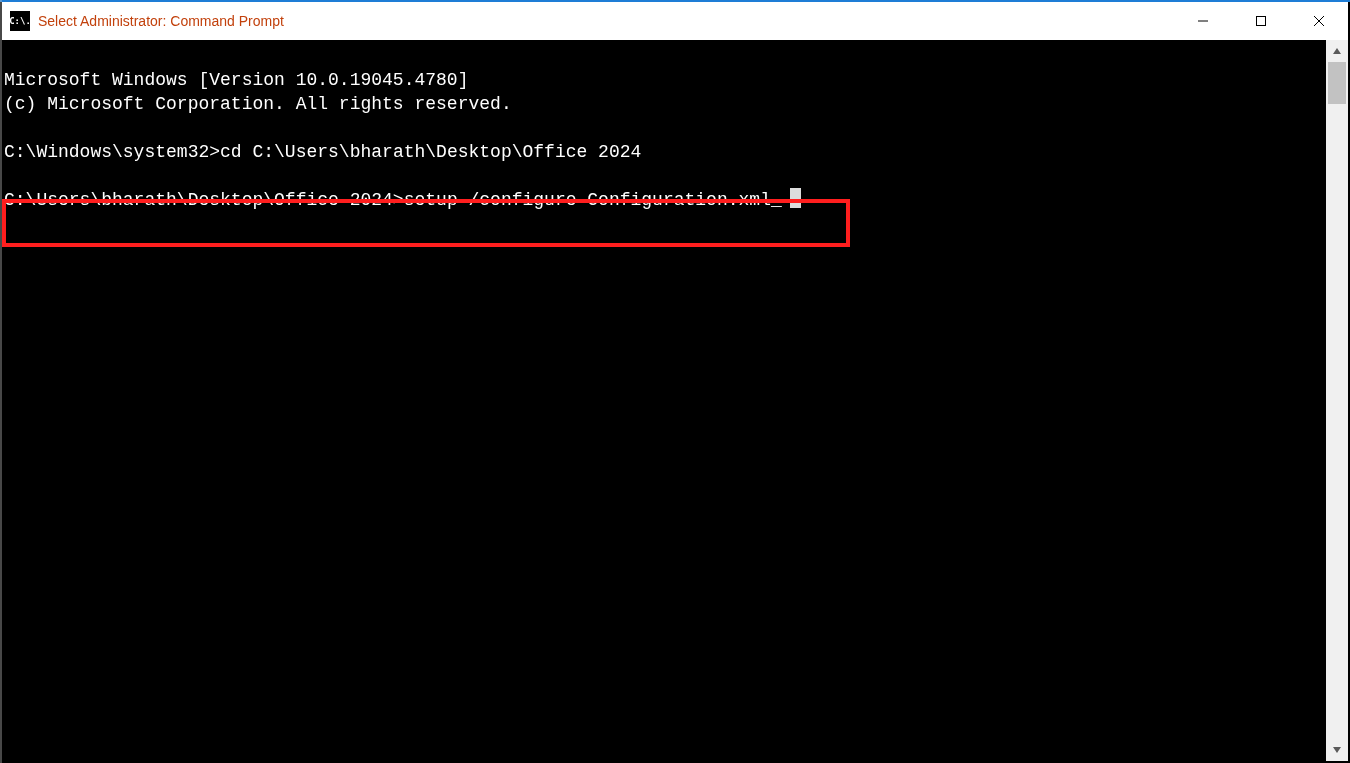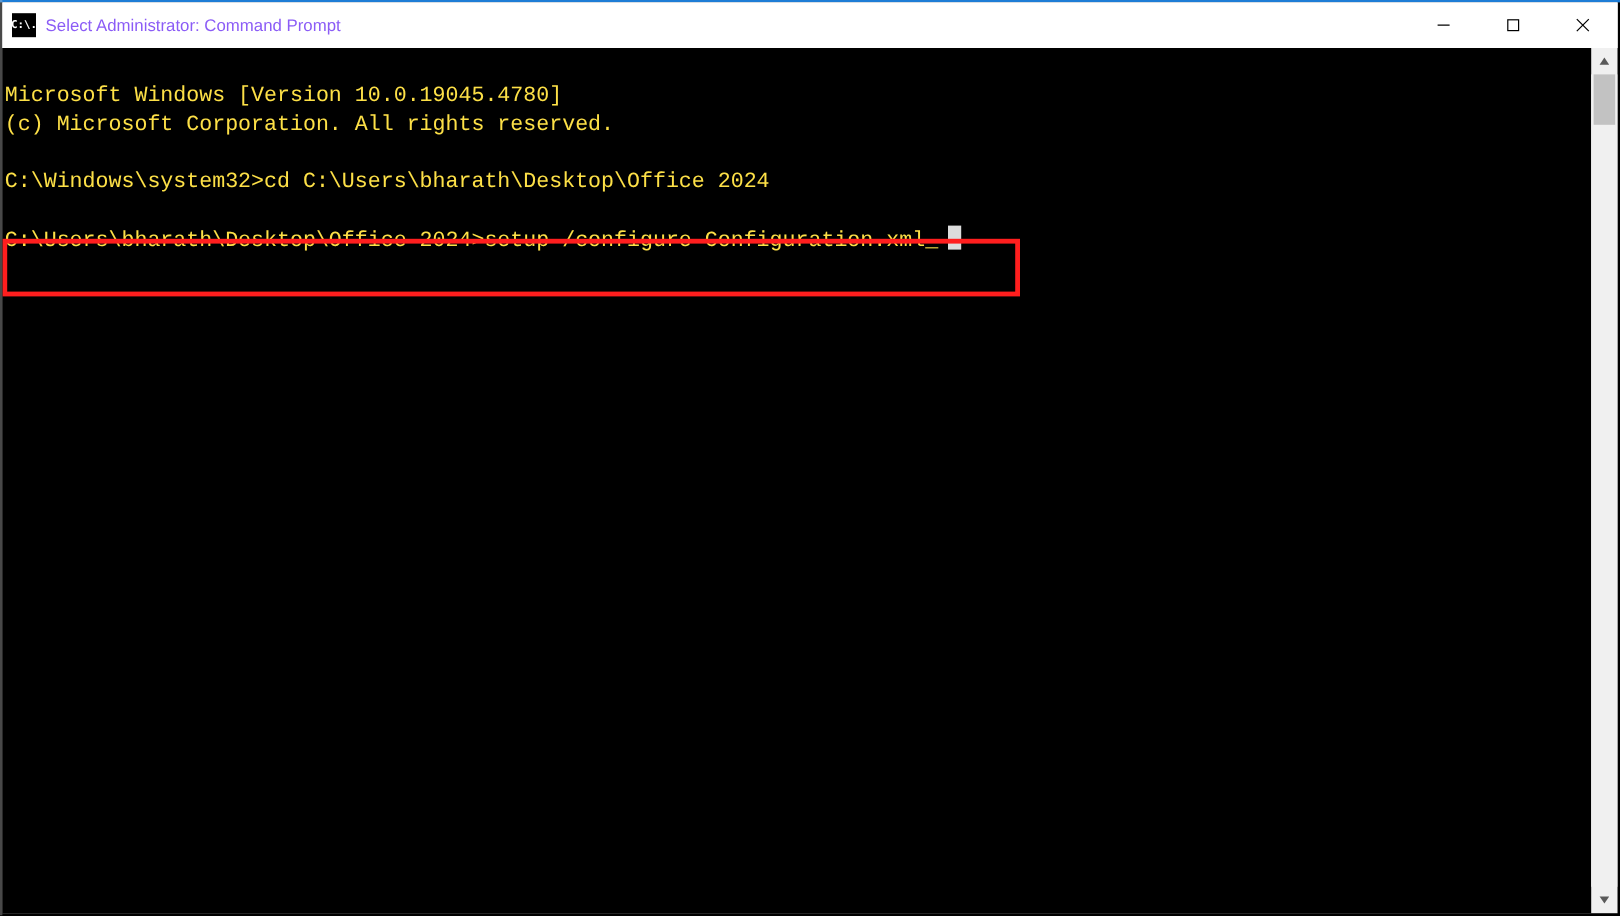--- a/index.html
+++ b/index.html
@@ -62,21 +62,21 @@
     justify-content: center;
     color: #fff;
     font-family: Consolas, monospace;
     font-size: 9px;
     font-weight: bold;
     margin-right: 8px;
     line-height: 9px;
   }
   .titlebar .title-text {
     font-size: 14px;
-    color: #8b5cf6;
+    color: #c2410c;
   }
   .win-controls {
     position: absolute;
     right: 0;
     top: 0;
     height: 38px;
     display: flex;
   }
   .win-btn {
     width: 58px;
@@ -94,21 +94,21 @@
     background: #000;
     overflow: hidden;
   }
   .console {
     position: absolute;
     top: 0;
     left: 0;
     right: 22px;
     bottom: 0;
     background: #000;
-    color: #fde047;
+    color: #ffffff;
     font-family: Consolas, "Courier New", monospace;
     font-size: 18px;
     line-height: 24px;
     padding: 4px 2px;
     white-space: pre;
   }
   .console .line {
     white-space: pre;
   }
   .highlight-box {

